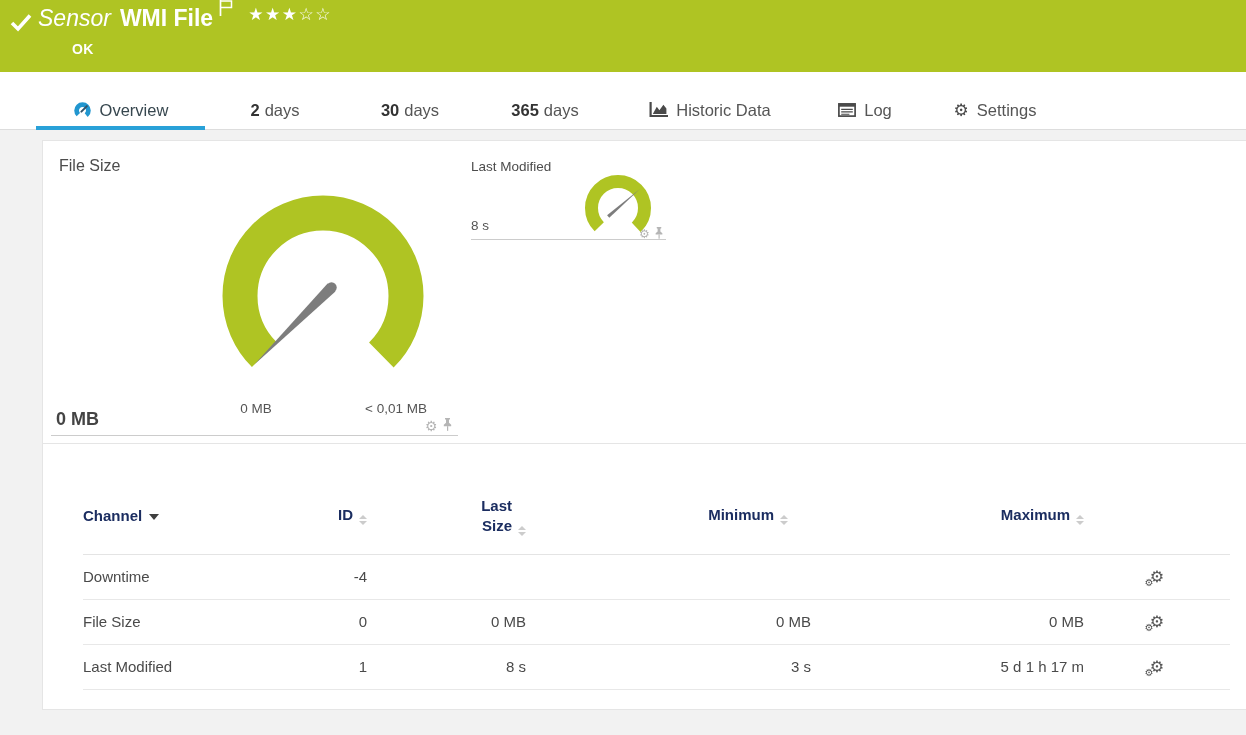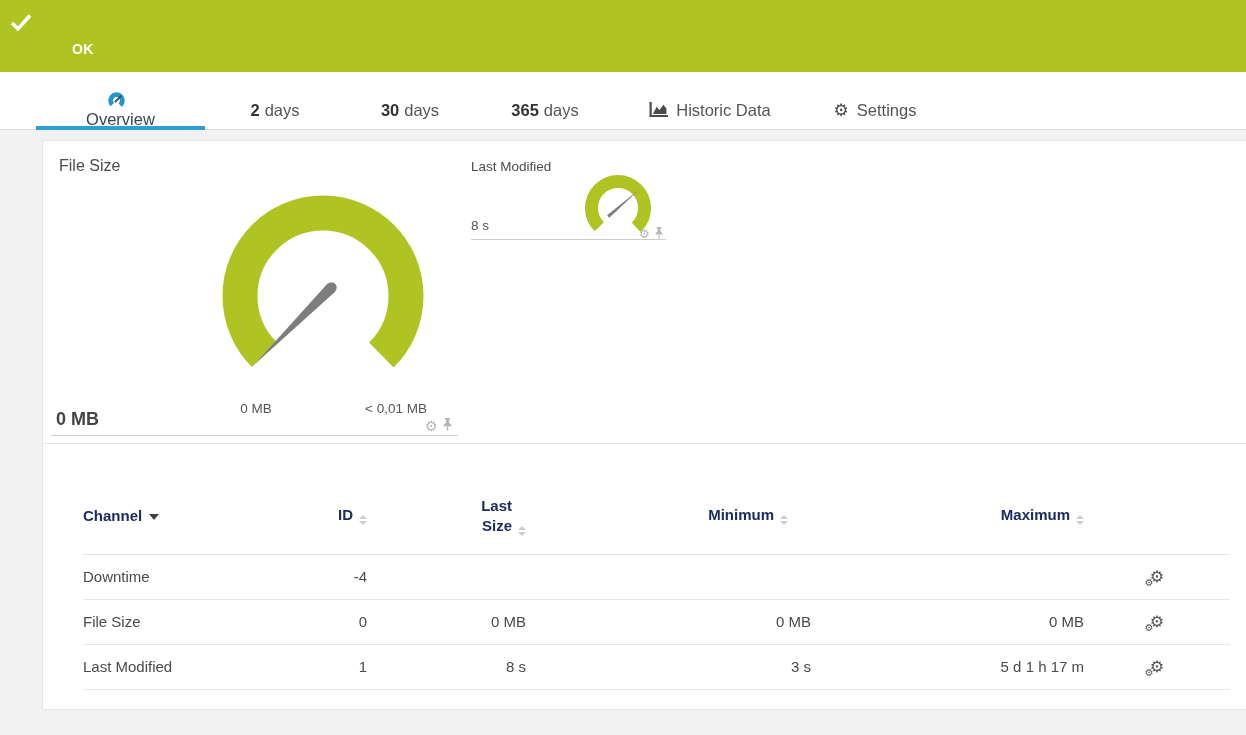--- a/index.html
+++ b/index.html
@@ -15,21 +15,21 @@
   .flag-wrap { margin-left:6px; position:relative; top:-9px; }
   .stars { margin-left:14px; position:relative; top:-6px; font-size:17px; letter-spacing:1.5px; color:#fff; white-space:nowrap; }
   .status-ok { position:absolute; left:72px; top:41px; font-size:14px; font-weight:700; letter-spacing:.4px; }
 
   
   .tabbar { position:relative; width:100%; height:58px; background:#fff; border-bottom:1px solid #ddd;
             display:flex; align-items:flex-end; padding-left:36px; }
   .tab { position:relative; height:38px; display:flex; align-items:center; justify-content:center;
          font-size:16.5px; color:#555; cursor:pointer; white-space:nowrap; }
   .tab .icn { margin-right:8px; display:inline-flex; }
-  .tab.active { color:#37474f;flex-direction:column; }
+  .tab.active { color:#37474f; }
   .tab.active::after { content:""; position:absolute; left:0; right:0; bottom:-1px; height:4px; background:#29a1d8; }
   .tab .num { font-weight:700; color:#333; margin-right:5px; }
   .gear-glyph { font-size:17px; color:#4a4a4a; font-family:"DejaVu Sans",sans-serif; }
 
   
   .card { position:absolute; left:42px; width:1204px; background:#fff; border:1px solid #e5e5e5; border-right:none; }
   .card-gauges { top:140px; height:312px; }
   .card-table  { top:443px; height:267px; }
 
   
@@ -68,20 +68,31 @@
 </style>
 </head>
 <body>
 
 <div class="banner">
   <span class="banner-check">
     <svg width="22" height="20" viewBox="0 0 22 20">
         <path d="M2,10 L8,16 L20,2.5" stroke="#fff" stroke-width="3.6" fill="none"></path>
       </svg>
   </span>
+  <div class="banner-titlerow">
+    <span class="sensor-kind">Sensor</span>
+    <span class="sensor-name">WMI File</span>
+    <span class="flag-wrap">
+      <svg width="15" height="18" viewBox="0 0 15 18">
+        <path d="M1.5,1 V17" stroke="#fff" stroke-width="1.7" fill="none"></path>
+        <path d="M1.5,2 H12.5 V8.6 H1.5" fill="none" stroke="#fff" stroke-width="1.5"></path>
+      </svg>
+    </span>
+    <span class="stars"><span>★★★</span><span>☆☆</span></span>
+  </div>
   <div class="status-ok">OK</div>
 </div>
 
 <div class="tabbar">
   <div class="tab active" style="width:169px">
     <span class="icn">
       <svg width="19" height="19" viewBox="-10 -10 20 20">
         <circle r="6.2" fill="none" stroke="#2196cf" stroke-width="5" stroke-dasharray="29.2 9.8" transform="rotate(135)"></circle>
         <path d="M-1.2,1.2 L4.6,-4.6" stroke="#33536a" stroke-width="2.1" stroke-linecap="round"></path>
       </svg>
@@ -101,20 +112,30 @@
     <span>days</span>
   </div>
   <div class="tab" style="width:190px">
     <span class="icn">
       <svg width="19" height="16" viewBox="0 0 19 16">
         <path d="M1.6,0 V14 H19" stroke="#4a4a4a" stroke-width="2.2" fill="none"></path>
         <path d="M3.8,12 L7.8,4.8 L10.4,8.2 L14.4,2.8 L17.4,6.4 V12 Z" fill="#4a4a4a"></path>
       </svg>
     </span>
     <span>Historic Data</span>
+  </div>
+  <div class="tab" style="width:120px">
+    <span class="icn">
+      <svg width="18" height="14" viewBox="0 0 18 14">
+        <rect x="0.9" y="0.9" width="16.2" height="12.2" fill="none" stroke="#4a4a4a" stroke-width="1.7"></rect>
+        <rect x="0.9" y="0.9" width="16.2" height="2.8" fill="#4a4a4a"></rect>
+        <path d="M3.2,6.4 h11.6 M3.2,8.9 h11.6 M3.2,11.3 h8.2" stroke="#4a4a4a" stroke-width="1.1"></path>
+      </svg>
+    </span>
+    <span>Log</span>
   </div>
   <div class="tab" style="width:140px">
     <span class="icn gear-glyph">⚙</span>
     <span>Settings</span>
   </div>
 </div>
 
 <div class="card card-gauges">
 
   <div class="widget-title" style="left:16px; top:16px;">File Size</div>

